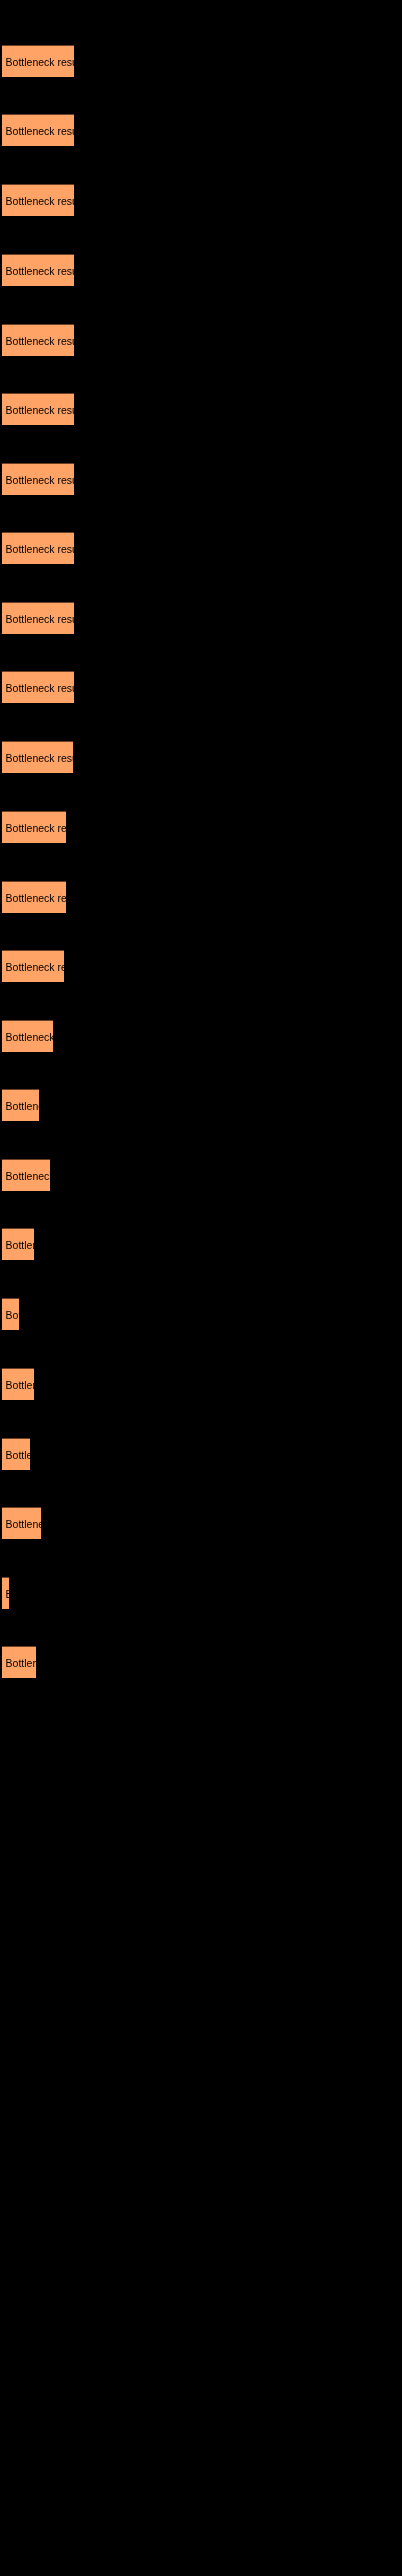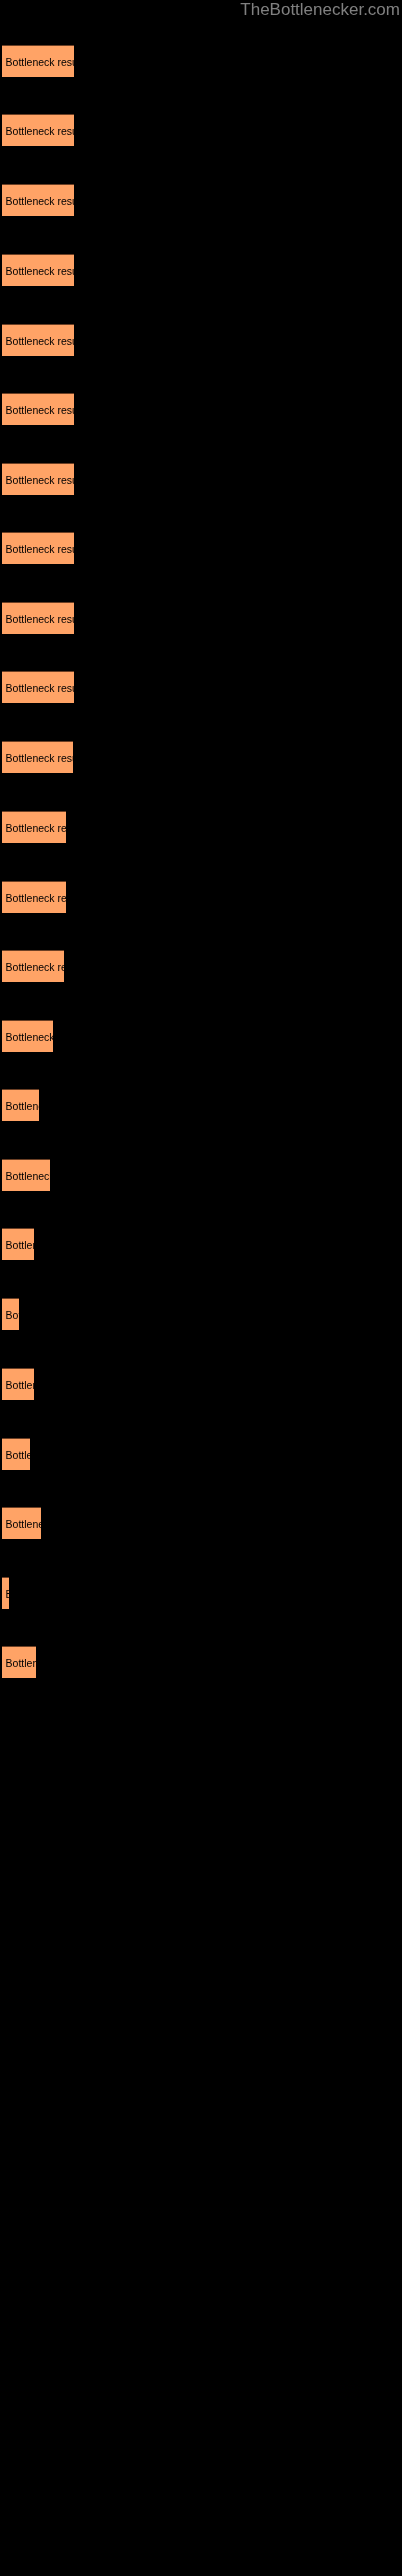--- a/index.html
+++ b/index.html
@@ -58,21 +58,20 @@
     color: #000000;
     white-space: nowrap;
     pointer-events: none;
   }
 </style>
 </head>
 <body>
 
 <div id="canvas">
 
-  <div id="site-title">TheBottlenecker.com</div>
 
   <div id="plot">
       <div class="bar" style="top: 45px; width: 72px; height: 32px; background: rgb(255, 163, 102); border-top-color: rgb(107, 63, 36);">
         <span class="bar-label" style="color: rgb(0, 0, 0);">Bottleneck result</span>
       </div>
       <div class="bar" style="top: 114px; width: 72px; height: 32px; background: rgb(255, 163, 102); border-top-color: rgb(107, 63, 36);">
         <span class="bar-label" style="color: rgb(0, 0, 0);">Bottleneck result</span>
       </div>
       <div class="bar" style="top: 184px; width: 72px; height: 32px; background: rgb(255, 163, 102); border-top-color: rgb(107, 63, 36);">
         <span class="bar-label" style="color: rgb(0, 0, 0);">Bottleneck result</span>

